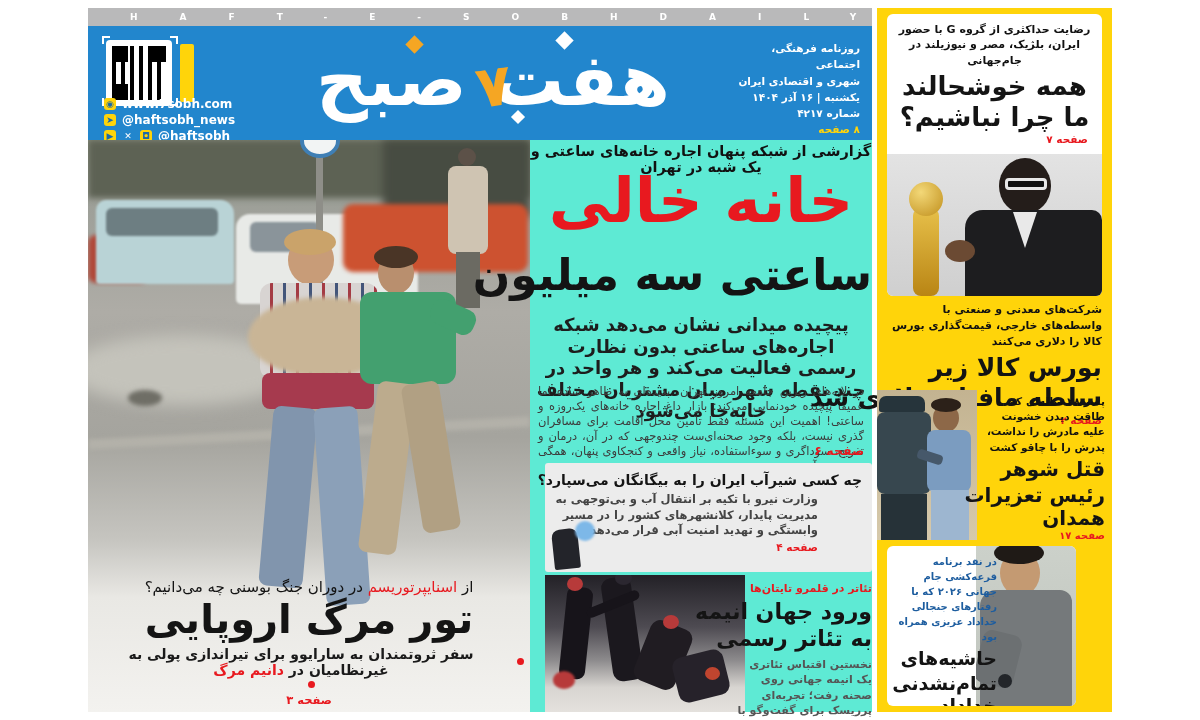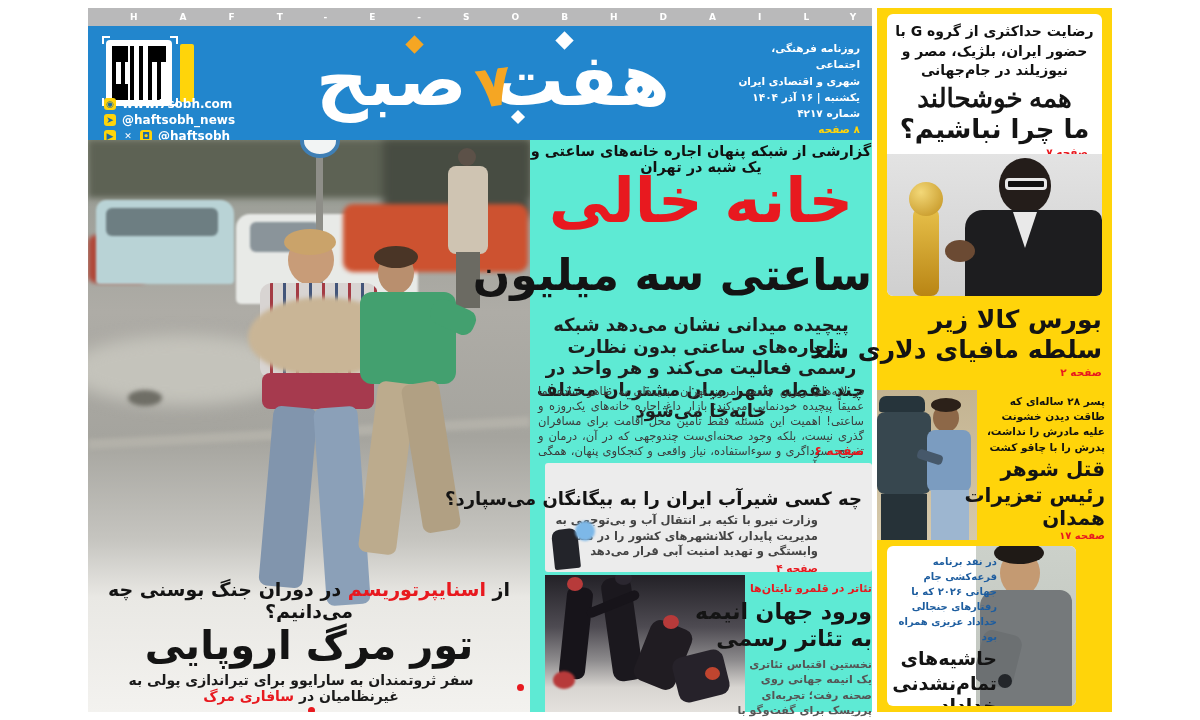--- a/index.html
+++ b/index.html
@@ -156,43 +156,43 @@
     <div class="fig" style="left:272px;top:112px;width:110px;height:360px;">
       <div class="abs blob" style="left:18px;top:0;width:36px;height:42px;background:#b98f6e;"></div>
       <div class="abs blob" style="left:14px;top:-6px;width:44px;height:22px;background:#4a3526;"></div>
       <div class="abs" style="left:0;top:40px;width:96px;height:92px;background:#43a06f;border-radius:12px;filter:blur(.7px);"></div>
       <div class="abs" style="left:70px;top:52px;width:46px;height:26px;background:#43a06f;border-radius:10px;transform:rotate(24deg);"></div>
       <div class="abs" style="left:8px;top:130px;width:38px;height:172px;background:#bcab8d;border-radius:8px;transform:rotate(7deg);"></div>
       <div class="abs" style="left:52px;top:130px;width:38px;height:150px;background:#b1a083;border-radius:8px;transform:rotate(-9deg);"></div>
     </div>
 
     <div class="abs rtl c" style="left:6px;top:438px;width:430px;">
-      <div style="font-size:19px;font-weight:bold;color:#131313;"><span>از </span><span class="red">اسنایپرتوریسم</span><span> در دوران جنگ بوسنی چه می‌دانیم؟</span></div>
+      <div style="font-size:15px;font-weight:normal;color:#131313;"><span>از </span><span class="red">اسنایپرتوریسم</span><span> در دوران جنگ بوسنی چه می‌دانیم؟</span></div>
       <div class="hl" style="font-size:40px;line-height:1.15;">تور مرگ اروپایی</div>
       <div class="bulletrow" style="font-size:14px;font-weight:bold;color:#1a1a1a;margin-top:4px;">
         <span class="dot"></span>
-        <span><span>سفر ثروتمندان به سارایوو برای تیراندازی پولی به غیرنظامیان در </span><span class="red">سافاری مرگ</span></span>
+        <span><span>سفر ثروتمندان به سارایوو برای تیراندازی پولی به غیرنظامیان در </span><span class="red">دانیم مرگ</span></span>
       </div>
       <div class="bulletrow" style="font-size:14px;font-weight:bold;color:#1a1a1a;margin-top:3px;">
         <span class="dot"></span>
       </div>
       <div class="pageref c" style="margin-top:4px;">صفحه ۳</div>
     </div>
   </div>
 
   <div class="abs centercol">
     <div class="abs rtl c kicker" style="left:0;top:3px;width:342px;font-size:14.5px;">گزارشی از شبکه پنهان اجاره خانه‌های ساعتی و یک شبه در تهران</div>
     <div class="abs rtl c hl" style="left:0;top:106px;width:342px;font-size:44px;line-height:1.3;white-space:nowrap;">ساعتی سه میلیون</div>
     <div class="abs rtl c hl" style="left:0;top:22px;width:342px;font-size:62px;line-height:1.25;color:var(--red);white-space:nowrap;">خانه خالی</div>
     <div class="abs rtl c" style="left:6px;top:174px;width:330px;font-size:18px;font-weight:bold;line-height:1.2;color:#1d1d1d;">پیچیده میدانی نشان می‌دهد شبکه اجاره‌های ساعتی بدون نظارت رسمی فعالیت می‌کند و هر واحد در چند نقطه شهر میان مشتریان مختلف جابه‌جا می‌شود</div>
     <div class="abs rtl" style="left:8px;top:244px;width:326px;font-size:11.5px;line-height:1.3;color:#3c3c3c;text-align:justify;">در لایه‌های زیرین جامعه امروز تهران، پدیده‌ای به ظاهر ساده اما عمیقاً پیچیده خودنمایی می‌کند: بازار داغ اجاره خانه‌های یک‌روزه و ساعتی! اهمیت این مسئله فقط تامین محل اقامت برای مسافران گذری نیست، بلکه وجود صحنه‌ای‌ست چندوجهی که در آن، درمان و تفریح، سوداگری و سوءاستفاده، نیاز واقعی و کنجکاوی پنهان، همگی در هم می‌آمیزند...</div>
     <div class="abs pageref rtl r" style="left:8px;top:303px;width:326px;font-size:12.5px;">صفحه ۶</div>
 
     <div class="abs graybox">
-      <div class="rtl r hl" style="font-size:18px;margin-top:18px;white-space:nowrap;">چه کسی شیرآب ایران را به بیگانگان می‌سپارد؟</div>
+      <div class="rtl r hl" style="font-size:14px;margin-top:2px;white-space:nowrap;">چه کسی شیرآب ایران را به بیگانگان می‌سپارد؟</div>
       <div class="rtl r" style="font-size:11.5px;font-weight:bold;color:#444;line-height:1.35;margin-top:4px;padding-right:44px;">وزارت نیرو با تکیه بر انتقال آب و بی‌توجهی به مدیریت پایدار، کلانشهرهای کشور را در مسیر وابستگی و تهدید امنیت آبی قرار می‌دهد</div>
       <div class="pageref rtl" style="font-size:10.5px;margin-top:2px;padding-right:44px;text-align:right;">صفحه ۴</div>
       <div class="abs" style="left:8px;top:66px;width:26px;height:40px;background:#23242a;border-radius:8px 8px 2px 2px;transform:rotate(-6deg);"></div>
       <div class="abs blob" style="left:30px;top:58px;width:20px;height:20px;background:#7db8e8;filter:blur(1px);"></div>
     </div>
 
     <div class="abs theaterphoto">
       <div class="abs" style="left:18px;top:12px;width:26px;height:92px;background:#17141a;border-radius:8px;transform:rotate(6deg);"></div>
       <div class="abs blob" style="left:22px;top:2px;width:16px;height:14px;background:#b73a3a;"></div>
       <div class="abs" style="left:62px;top:2px;width:30px;height:104px;background:#1b181e;border-radius:10px;transform:rotate(-8deg);"></div>
@@ -209,36 +209,37 @@
       <div class="hl" style="font-size:22px;line-height:1.35;margin-top:2px;white-space:nowrap;">ورود جهان انیمه</div>
       <div class="hl" style="font-size:22px;line-height:1.1;white-space:nowrap;">به تئاتر رسمی</div>
       <div style="font-size:11px;font-weight:bold;color:#555;line-height:1.4;margin-top:6px;">نخستین اقتباس تئاتری یک انیمه جهانی روی صحنه رفت؛ تجربه‌ای پرریسک برای گفت‌وگو با نسل جدید مخاطبان</div>
 
     </div>
   </div>
 
   <div class="abs rightcol">
 
     <div class="card" style="left:10px;top:6px;width:215px;height:282px;">
-      <div class="rtl c kicker" style="font-size:14px;margin:8px 8px 0 8px;line-height:1.4;">رضایت حداکثری از گروه G با حضور ایران، بلژیک، مصر و نیوزیلند در جام‌جهانی</div>
-      <div class="rtl c hl" style="font-size:26px;line-height:1.25;margin-top:2px;font-family:Liberation Serif, serif;">همه خوشحالند</div>
+      <div class="rtl c kicker" style="font-size:11px;margin:8px 8px 0 8px;line-height:1.4;">رضایت حداکثری از گروه G با حضور ایران، بلژیک، مصر و نیوزیلند در جام‌جهانی</div>
+      <div class="rtl c hl" style="font-size:26px;line-height:1.25;margin-top:2px;">همه خوشحالند</div>
       <div class="rtl c hl" style="font-size:26px;line-height:1.1;">ما چرا نباشیم؟</div>
       <div class="pageref rtl r" style="margin:2px 14px 0 0;font-size:10.5px;">صفحه ۷</div>
       <div class="shaqphoto">
         <div class="abs blob" style="left:112px;top:4px;width:52px;height:56px;background:#241d1a;"></div>
         <div class="abs" style="left:118px;top:24px;width:42px;height:12px;border:3px solid #e8e8e8;border-radius:4px;background:#111;"></div>
         <div class="abs" style="left:78px;top:56px;width:137px;height:86px;background:#1d1d1f;border-radius:18px 10px 0 0;"></div>
         <div class="abs" style="left:126px;top:58px;width:24px;height:36px;background:#e9e9e9;clip-path:polygon(0 0,100% 0,50% 100%);"></div>
         <div class="abs" style="left:26px;top:54px;width:26px;height:88px;background:linear-gradient(#e7c04a,#b98514);border-radius:8px;"></div>
         <div class="abs blob" style="left:22px;top:28px;width:34px;height:34px;background:radial-gradient(circle at 35% 30%,#f3d878,#c08f1c);"></div>
         <div class="abs blob" style="left:58px;top:86px;width:30px;height:22px;background:#6b4a33;"></div>
       </div>
     </div>
 
     <div class="abs rtl r" style="left:10px;top:294px;width:215px;">
+      <div class="kicker" style="font-size:11px;line-height:1.45;">شرکت‌های معدنی و صنعتی با واسطه‌های خارجی، قیمت‌گذاری بورس کالا را دلاری می‌کنند</div>
       <div class="hl" style="font-size:25px;line-height:1.4;white-space:nowrap;">بورس کالا زیر</div>
       <div class="hl" style="font-size:25px;line-height:1.05;white-space:nowrap;">سلطه مافیای دلاری شد</div>
       <div class="pageref r" style="font-size:10.5px;margin-top:3px;">صفحه ۲</div>
     </div>
 
     <div class="abs" style="left:0;top:382px;width:249px;height:152px;">
       <div class="copphoto">
         <div class="abs" style="left:2px;top:6px;width:46px;height:16px;background:#26343b;border-radius:7px 7px 2px 2px;"></div>
         <div class="abs" style="left:0px;top:22px;width:54px;height:82px;background:#37474f;border-radius:8px;"></div>
         <div class="abs" style="left:4px;top:104px;width:46px;height:46px;background:#263238;"></div>

